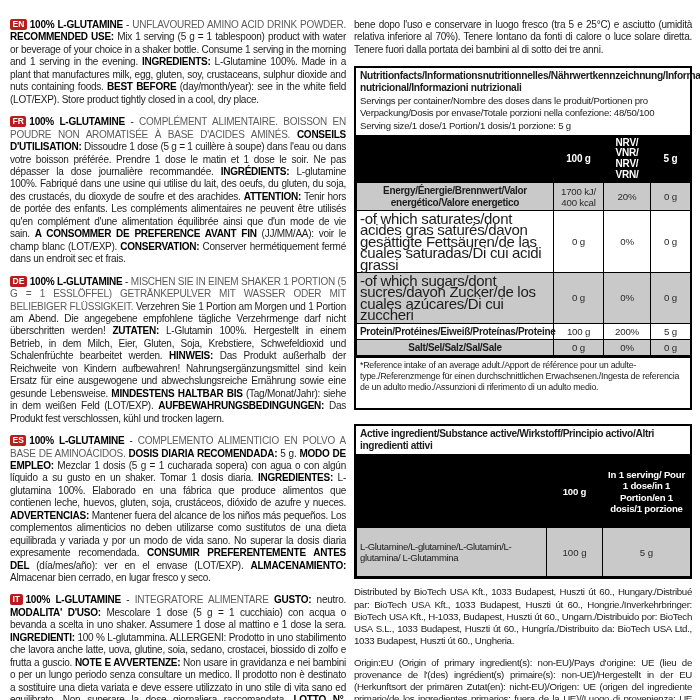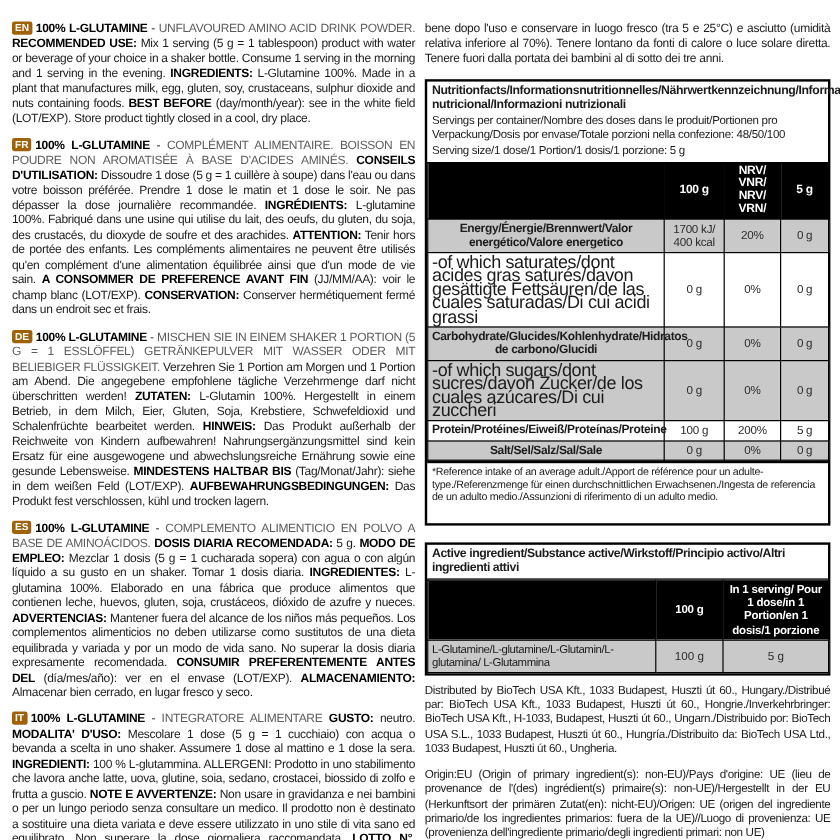--- a/index.html
+++ b/index.html
@@ -14,21 +14,21 @@
 
   .lang-section{margin-bottom:2px;}
   .body-text{
     font-size:10px;line-height:12.45px;letter-spacing:-0.25px;
     text-align:justify;color:#1c1c1c;
   }
   .seg-b{font-weight:bold;color:#000;}
   .seg-p{}
   .seg-c{color:#5c5c5c;}
   .badge{
-    display:inline-block;background:#a16207;color:#fff;font-weight:bold;
+    display:inline-block;background:#b91c1c;color:#fff;font-weight:bold;
     font-size:8.5px;line-height:10px;padding:0 2.5px 1px 2.5px;
     border-radius:2px;margin-right:3px;letter-spacing:0;
     position:relative;top:-1px;
   }
 
   
   .nbox{border:2px solid #000;margin-top:5px;}
   .nbox-head{padding:2px 4px 3px 4px;}
   .nbox-title{font-weight:bold;font-size:10.2px;line-height:12px;letter-spacing:-0.3px;text-align:left;}
   .nbox-sub{font-size:9.6px;line-height:11.8px;letter-spacing:-0.25px;text-align:left;margin-top:1px;}
@@ -49,21 +49,21 @@
     font-size:8.9px;line-height:10.6px;letter-spacing:-0.25px;text-align:left;color:#222;
   }
 
   
   .abox{border:2px solid #000;margin-top:14px;}
   .abox-title{
     font-weight:bold;font-size:10.2px;line-height:12px;letter-spacing:-0.35px;
     padding:2px 4px;text-align:left;border-bottom:1px solid #000;
   }
   table.atable{width:100%;border-collapse:collapse;table-layout:fixed;}
-  table.atable td{border:1px solid #000;padding:2px 3px;vertical-align:middle;}
+  table.atable td{border:1px solid #000;padding:13px 3px;vertical-align:middle;}
   table.atable tr.hdr td{
     background:#000;color:#fff;font-weight:bold;text-align:center;border-color:#000;
     font-size:9.6px;line-height:11.2px;letter-spacing:-0.2px;
   }
   table.atable tr.datarow td{background:#c9c9c9;}
   table.atable td.albl{font-size:9.5px;line-height:11.2px;letter-spacing:-0.35px;text-align:left;}
   table.atable td.aval{text-align:center;font-size:9.7px;color:#2a2a2a;}
 
   .legal{
     margin-top:7px;font-size:9.7px;line-height:12.1px;letter-spacing:-0.3px;
@@ -131,26 +131,20 @@
         <td class="val">20%</td>
         <td class="val">0 g</td>
       </tr>
       <tr>
         <td class="lbl">-of which saturates/dont acides gras saturés/davon gesättigte Fettsäuren/de las cuales saturadas/Di cui acidi grassi</td>
         <td class="val">0 g</td>
         <td class="val">0%</td>
         <td class="val">0 g</td>
       </tr>
       <tr class="shaded">
-        <td class="lbl bold">Carbohydrate/Glucides/Kohlenhydrate/Hidratos de carbono/Glucidi</td>
-        <td class="val">0 g</td>
-        <td class="val">0%</td>
-        <td class="val">0 g</td>
-      </tr>
-      <tr class="shaded">
         <td class="lbl">-of which sugars/dont sucres/davon Zucker/de los cuales azúcares/Di cui zuccheri</td>
         <td class="val">0 g</td>
         <td class="val">0%</td>
         <td class="val">0 g</td>
       </tr>
       <tr>
         <td class="lbl bold">Protein/Protéines/Eiweiß/Proteínas/Proteine</td>
         <td class="val">100 g</td>
         <td class="val">200%</td>
         <td class="val">5 g</td>

